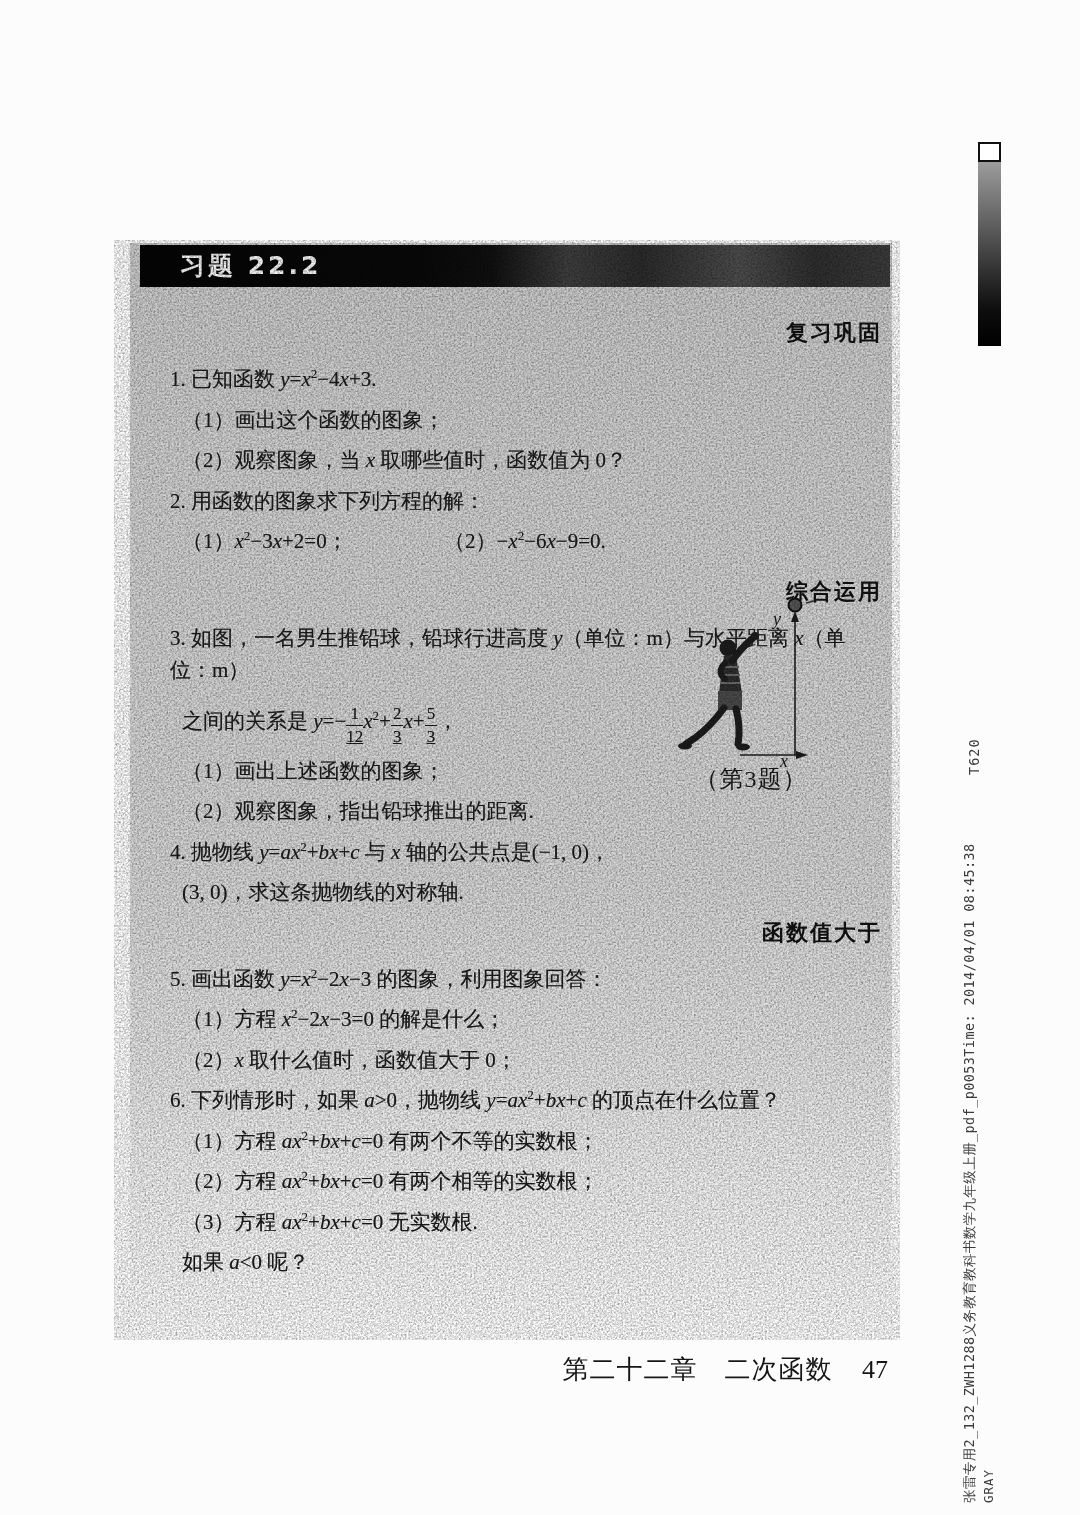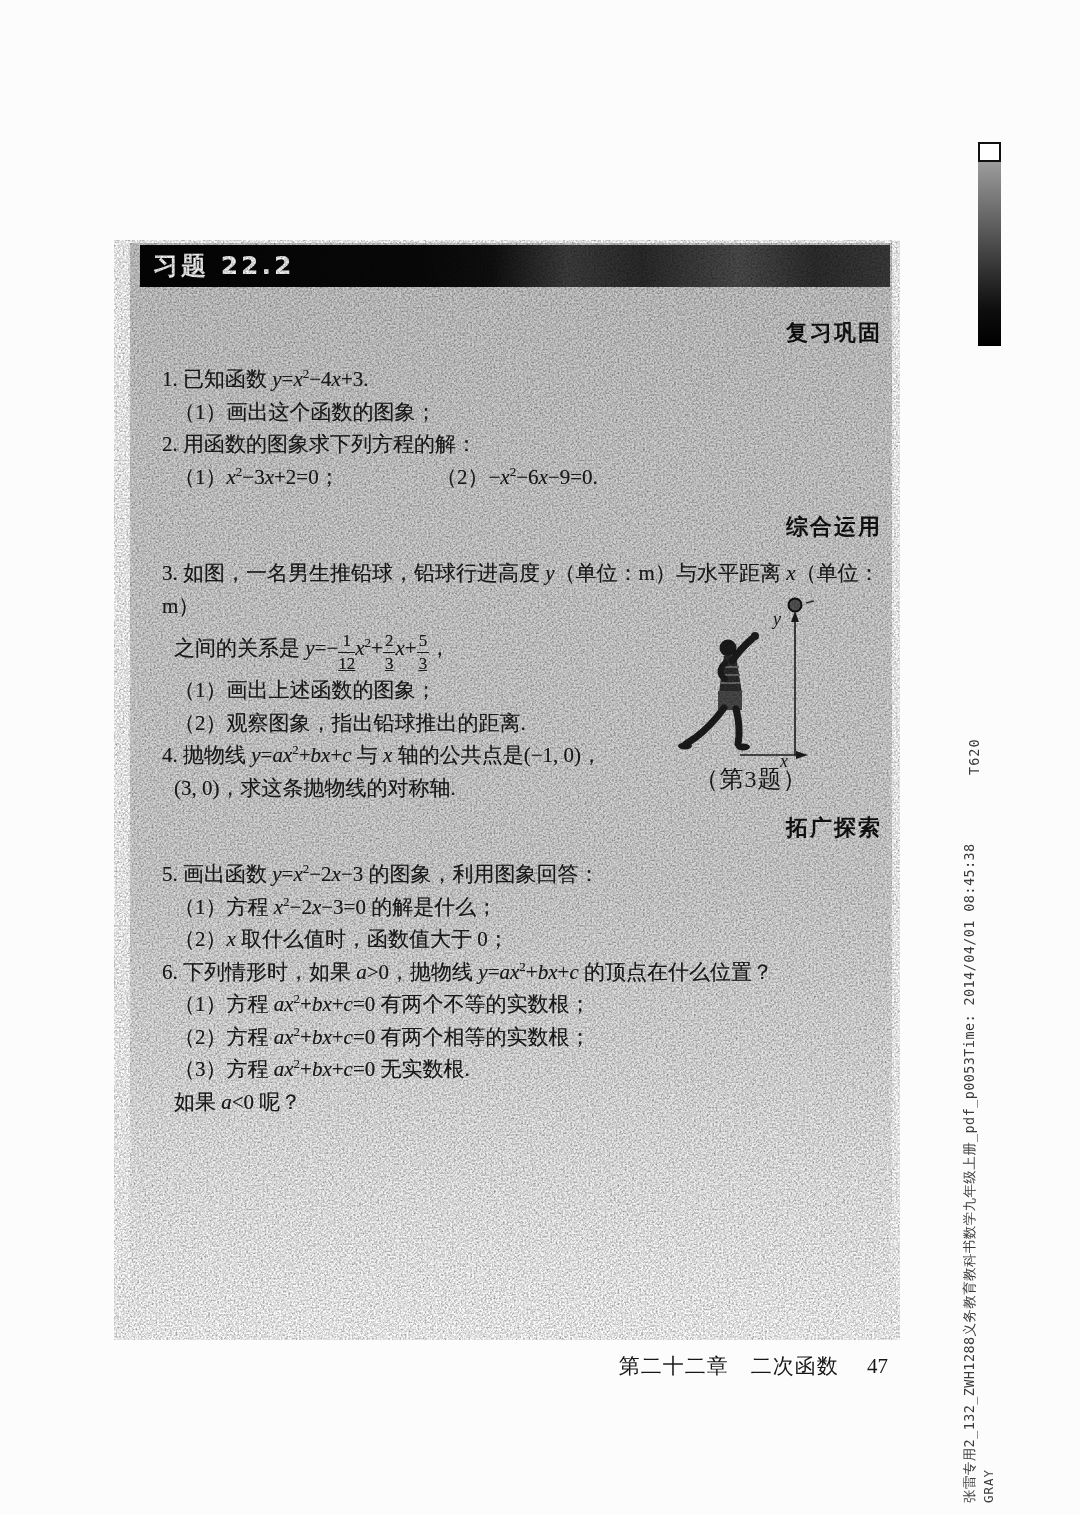--- a/index.html
+++ b/index.html
@@ -8,28 +8,28 @@
 
   
   .scan-area{position:absolute;left:130px;top:243px;width:762px;height:1092px;
     background:linear-gradient(180deg,#c7c7c7 0%,#cecece 18%,#d2d2d2 40%,#d5d5d5 58%,
                #e2e2e2 74%,#ededed 84%,#f8f8f8 95%,#fdfdfd 100%);}
 
   
   .header-bar{position:absolute;left:10px;top:2px;width:750px;height:42px;display:flex;align-items:center;
     background:linear-gradient(90deg,#050505 0%,#090909 38%,#101010 47%,#3e3e3e 57%,
                #2b2b2b 67%,#4c4c4c 80%,#2e2e2e 90%,#3b3b3b 100%);}
-  .header-title{color:#f3f3f3;font:bold 25px/42px "DejaVu Sans",sans-serif;letter-spacing:3px;padding-left:13px;}
+  .header-title{color:#f3f3f3;font:bold 25px/42px "DejaVu Sans",sans-serif;letter-spacing:3px;padding-left:24px;margin-left:16px;}
 
   
   .body-text{position:absolute;left:26px;top:76px;width:726px;color:#1c1c1c;}
   .sec-head{margin:0 0 16px 0;font:bold 22px/28px "DejaVu Sans",sans-serif;color:#121212;letter-spacing:2px;text-align:right;}
   .sec-head.m2{margin-top:20px;}
   .sec-head.m3{margin-top:10px;}
-  .ln{margin:0;font-size:21px;line-height:32.5px;text-shadow:0 0 .6px rgba(45,45,45,.55);}
+  .ln{margin:8px;font-size:21px;line-height:32.5px;text-shadow:0 0 .6px rgba(45,45,45,.55);}
   .ind0{padding-left:6px;}
   .ind1{padding-left:18px;}
   .two{display:flex;}
   .two .eq1{width:262px;display:inline-block;}
   .tall{line-height:52px;}
   .ln i{font-style:italic;}
   .ln sup{font-size:.62em;line-height:0;vertical-align:super;}
   .fr{display:inline-block;vertical-align:-14px;text-align:center;font-size:17px;line-height:1.15;font-style:normal;}
   .fr .n{display:block;border-bottom:1.6px solid #1c1c1c;padding:0 2px 1px;}
   .fr .d{display:block;padding-top:1px;text-decoration:underline;}
@@ -50,21 +50,21 @@
 
   
   .rot{position:absolute;transform-origin:0 0;transform:rotate(-90deg);white-space:nowrap;
        font-family:"DejaVu Sans Mono",monospace;color:#3b3b3b;}
   .watermark{left:961px;top:1503px;font-size:13.5px;letter-spacing:.4px;}
   .graylabel{left:981px;top:1503px;font-size:12.5px;letter-spacing:1px;}
   .tcode{left:966px;top:775px;font-size:13.5px;letter-spacing:1px;}
 
   
   .footer{position:absolute;left:540px;top:1352px;width:348px;text-align:right;
-          font-size:21px;color:#161616;letter-spacing:1px;}
+          font-size:26px;color:#161616;letter-spacing:1px;}
   .footer .pg{margin-left:22px;letter-spacing:0;}
 
   
   .noise{position:absolute;left:114px;top:240px;opacity:.5;pointer-events:none;z-index:5;}
 </style>
 </head>
 <body>
 
 <div class="page">
 
@@ -72,35 +72,36 @@
 
     <div class="header-bar">
       <span class="header-title">习题 22.2</span>
     </div>
 
     <div class="body-text">
 
       <h2 class="sec-head">复习巩固</h2>
       <p class="ln ind0">1. 已知函数 <i>y</i>=<i>x</i><sup>2</sup>−4<i>x</i>+3.</p>
       <p class="ln ind1">（1）画出这个函数的图象；</p>
+      <p class="ln ind1">（2）观察图象，当 <i>x</i> 取哪些值时，函数值为 0？</p>
       <p class="ln ind0">2. 用函数的图象求下列方程的解：</p>
       <div class="ln ind1 two">
         <span class="eq1">（1）<i>x</i><sup>2</sup>−3<i>x</i>+2=0；</span>
         <span class="eq2">（2）−<i>x</i><sup>2</sup>−6<i>x</i>−9=0.</span>
       </div>
 
       <h2 class="sec-head m2">综合运用</h2>
       <p class="ln ind0">3. 如图，一名男生推铅球，铅球行进高度 <i>y</i>（单位：m）与水平距离 <i>x</i>（单位：m）</p>
       <p class="ln ind1 tall">之间的关系是 <i>y</i>=−<span class="fr"><span class="n">1</span><span class="d">12</span></span><i>x</i><sup>2</sup>+<span class="fr"><span class="n">2</span><span class="d">3</span></span><i>x</i>+<span class="fr"><span class="n">5</span><span class="d">3</span></span>，</p>
       <p class="ln ind1">（1）画出上述函数的图象；</p>
       <p class="ln ind1">（2）观察图象，指出铅球推出的距离.</p>
       <p class="ln ind0">4. 抛物线 <i>y</i>=<i>ax</i><sup>2</sup>+<i>bx</i>+<i>c</i> 与 <i>x</i> 轴的公共点是(−1, 0)，</p>
       <p class="ln ind1">(3, 0)，求这条抛物线的对称轴.</p>
 
-      <h2 class="sec-head m3">拓广探索</h2>
+      <h2 class="sec-head m3">函数值大于</h2>
       <p class="ln ind0">5. 画出函数 <i>y</i>=<i>x</i><sup>2</sup>−2<i>x</i>−3 的图象，利用图象回答：</p>
       <p class="ln ind1">（1）方程 <i>x</i><sup>2</sup>−2<i>x</i>−3=0 的解是什么；</p>
       <p class="ln ind1">（2）<i>x</i> 取什么值时，函数值大于 0；</p>
       <p class="ln ind0">6. 下列情形时，如果 <i>a</i>&gt;0，抛物线 <i>y</i>=<i>ax</i><sup>2</sup>+<i>bx</i>+<i>c</i> 的顶点在什么位置？</p>
       <p class="ln ind1">（1）方程 <i>ax</i><sup>2</sup>+<i>bx</i>+<i>c</i>=0 有两个不等的实数根；</p>
       <p class="ln ind1">（2）方程 <i>ax</i><sup>2</sup>+<i>bx</i>+<i>c</i>=0 有两个相等的实数根；</p>
       <p class="ln ind1">（3）方程 <i>ax</i><sup>2</sup>+<i>bx</i>+<i>c</i>=0 无实数根.</p>
       <p class="ln ind1">如果 <i>a</i>&lt;0 呢？</p>
     </div>
 

